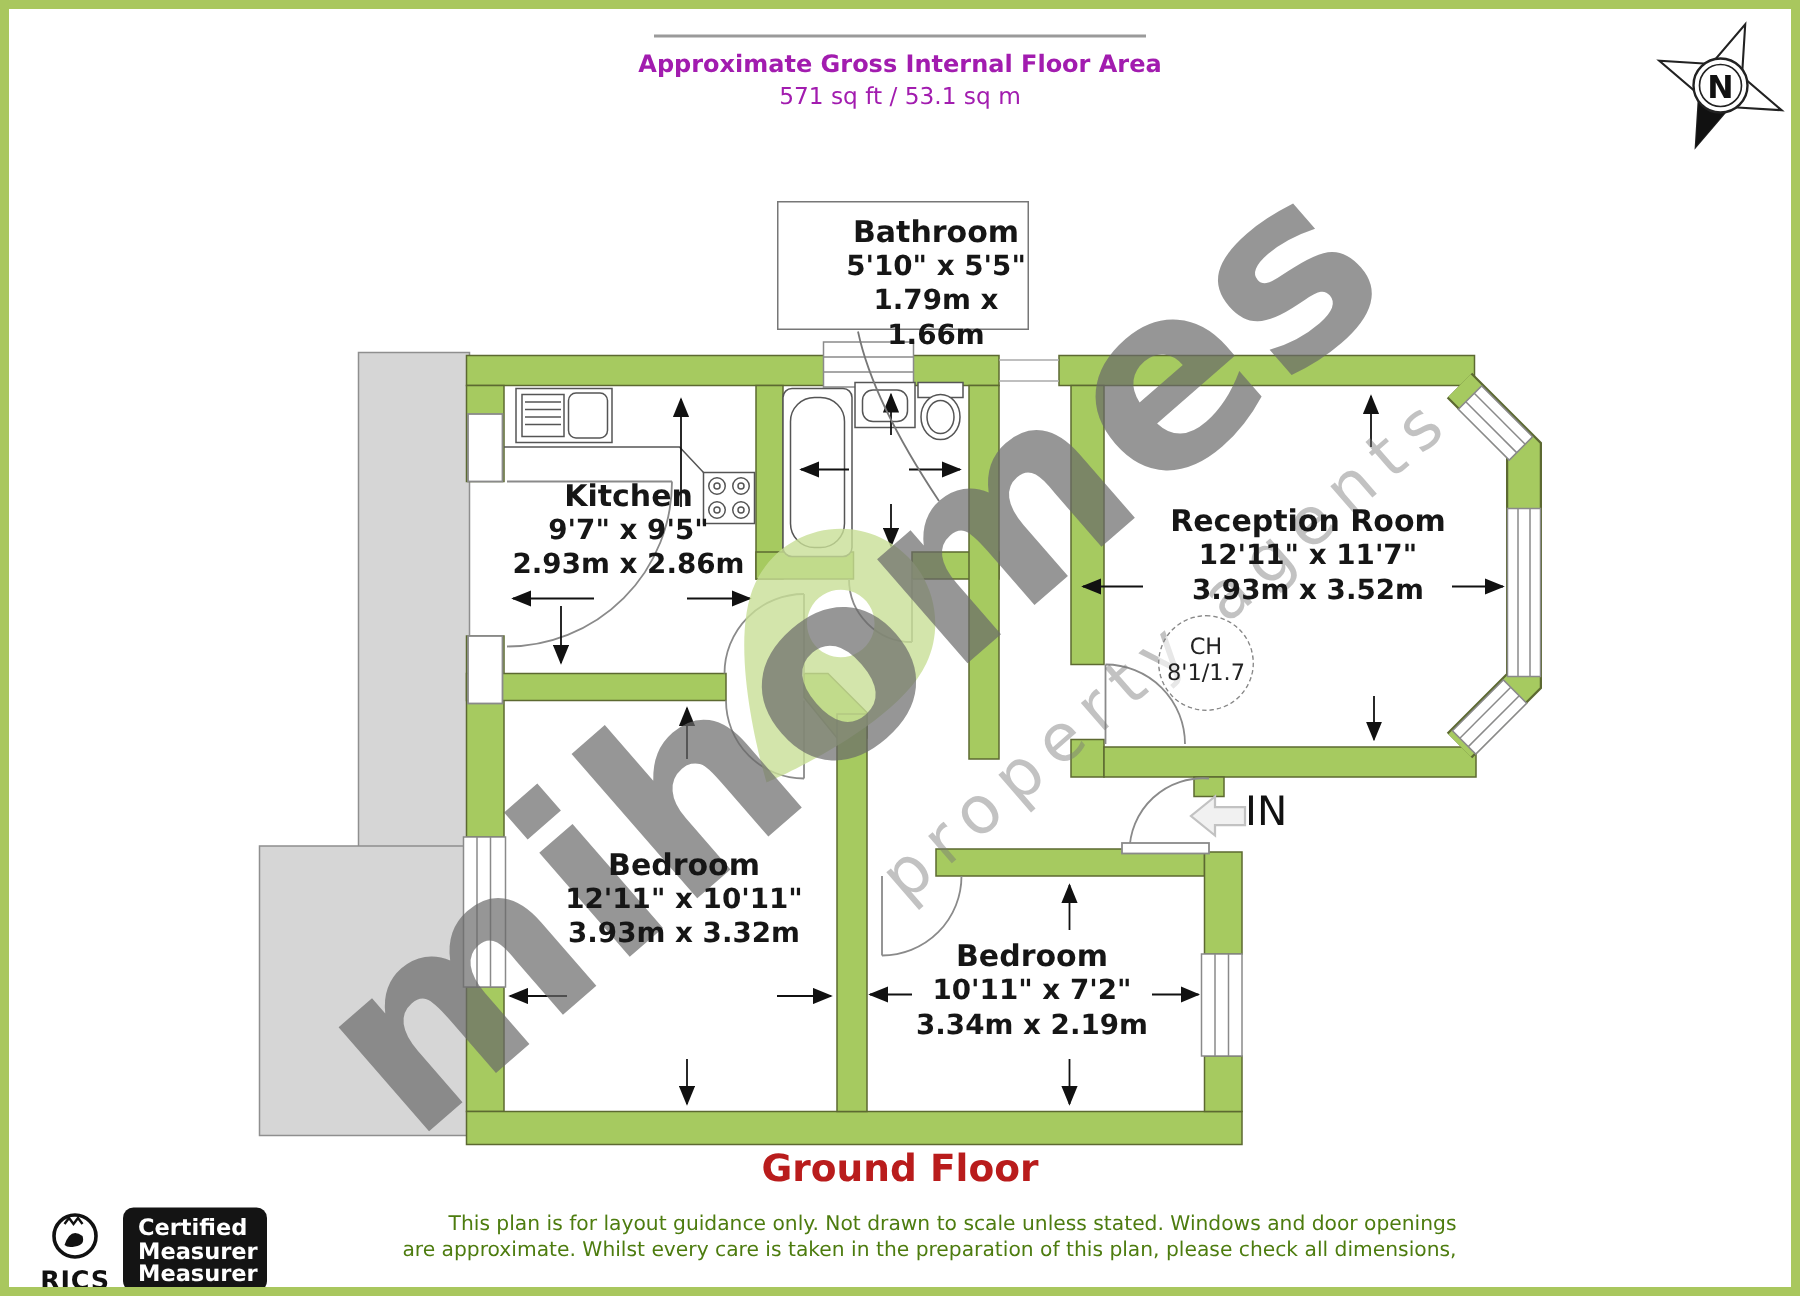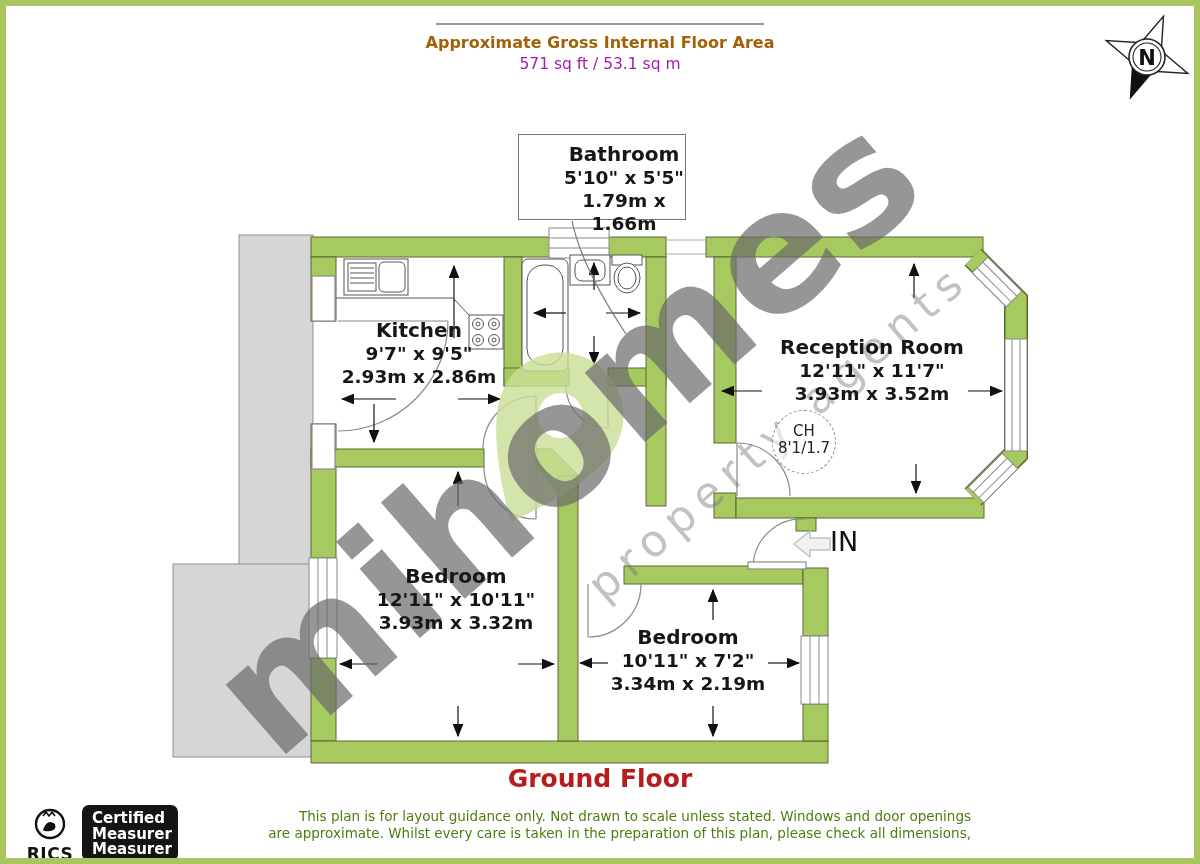--- a/index.html
+++ b/index.html
@@ -3,21 +3,21 @@
 <meta charset="utf-8">
 <style>
   html,body{margin:0;padding:0;background:#fff;}
   .page{position:relative;width:1200px;height:864px;box-sizing:border-box;
         border:6px solid #a9c75e;background:#fff;overflow:hidden;
         font-family:"DejaVu Sans","Liberation Sans",sans-serif;}
   .hdr{position:absolute;left:0;right:0;top:10px;text-align:center;z-index:4;}
   .hdr-title{font-family:"DejaVu Serif","Liberation Serif",serif;font-weight:700;
              font-size:28px;color:#1a1a1a;letter-spacing:.5px;}
   .hdr-rule{width:328px;height:2px;background:#9a9a9a;margin:7px auto 8px auto;}
-  .hdr-sub{font-weight:700;font-size:16px;color:#a16207;}
+  .hdr-sub{font-weight:700;font-size:16px;color:#a21caf;}
   .hdr-area{font-size:15.5px;color:#a21caf;margin-top:3px;}
   .plan-svg{position:absolute;left:0;top:0;z-index:1;}
   .wm-brand{position:absolute;left:110px;top:330px;width:900px;text-align:center;
             font-size:168px;font-weight:700;color:rgba(105,105,105,.70);
             transform:rotate(-41deg);z-index:2;pointer-events:none;letter-spacing:2px;}
   .wm-tag{position:absolute;left:522px;top:400px;width:500px;text-align:center;
           font-size:44px;font-weight:400;color:rgba(120,120,120,.45);
           letter-spacing:9px;transform:rotate(-41deg);z-index:2;pointer-events:none;}
   .room-label{position:absolute;transform:translateX(-50%);text-align:center;
               z-index:3;color:#161616;white-space:nowrap;}

